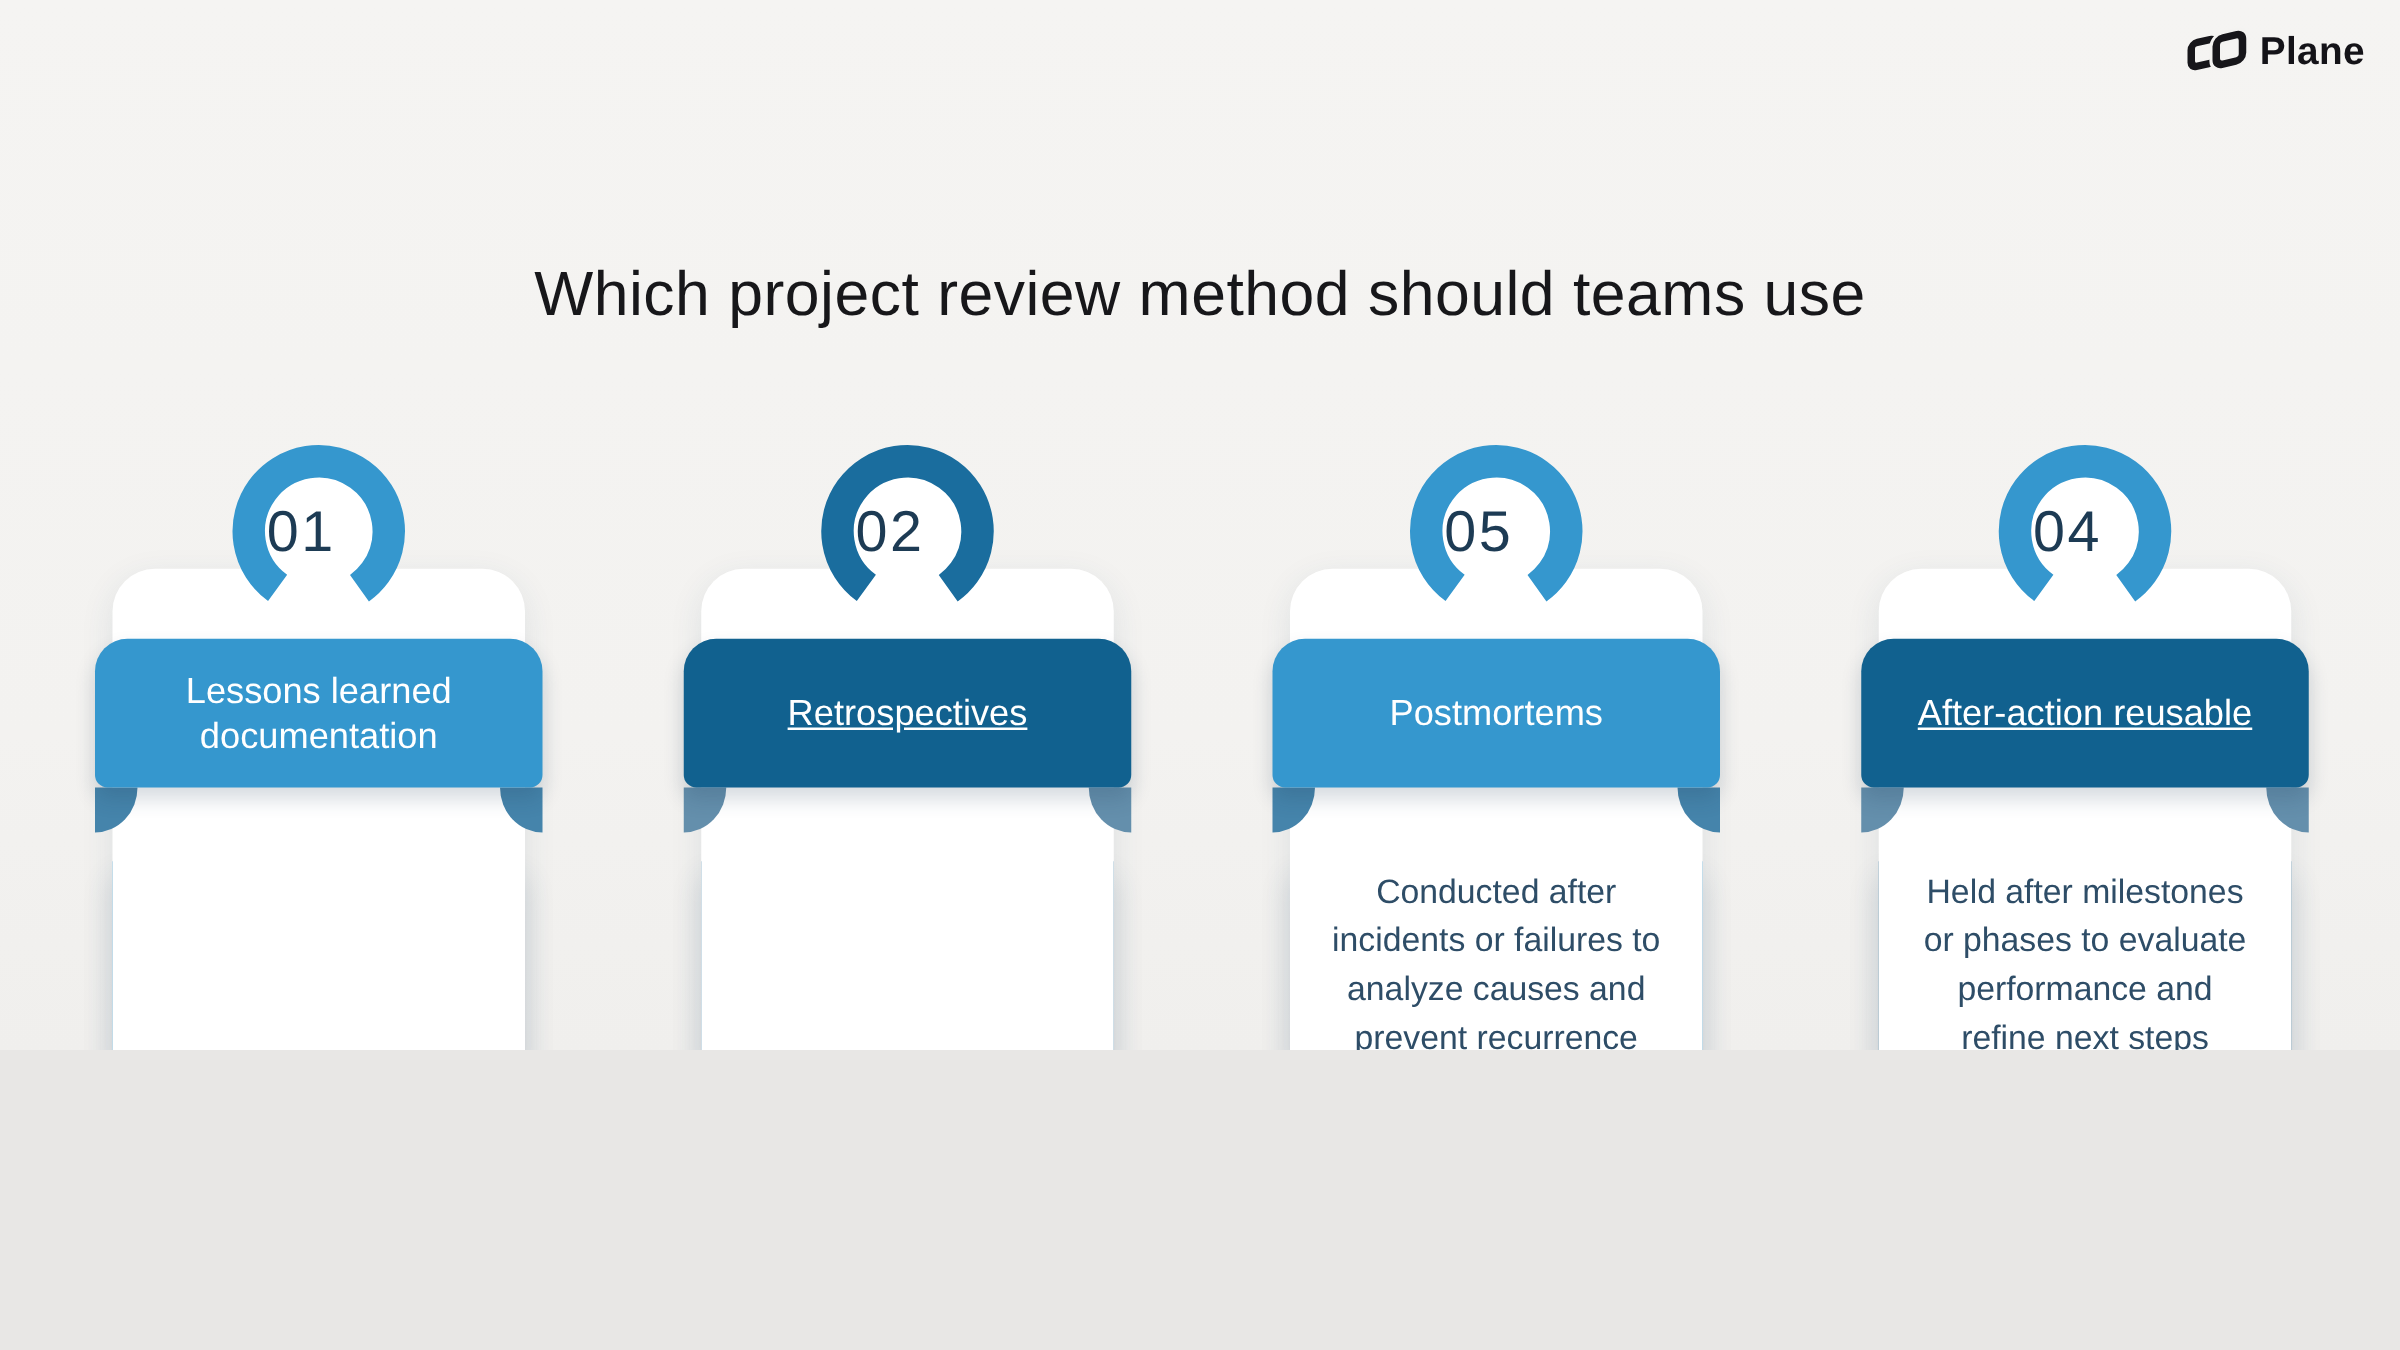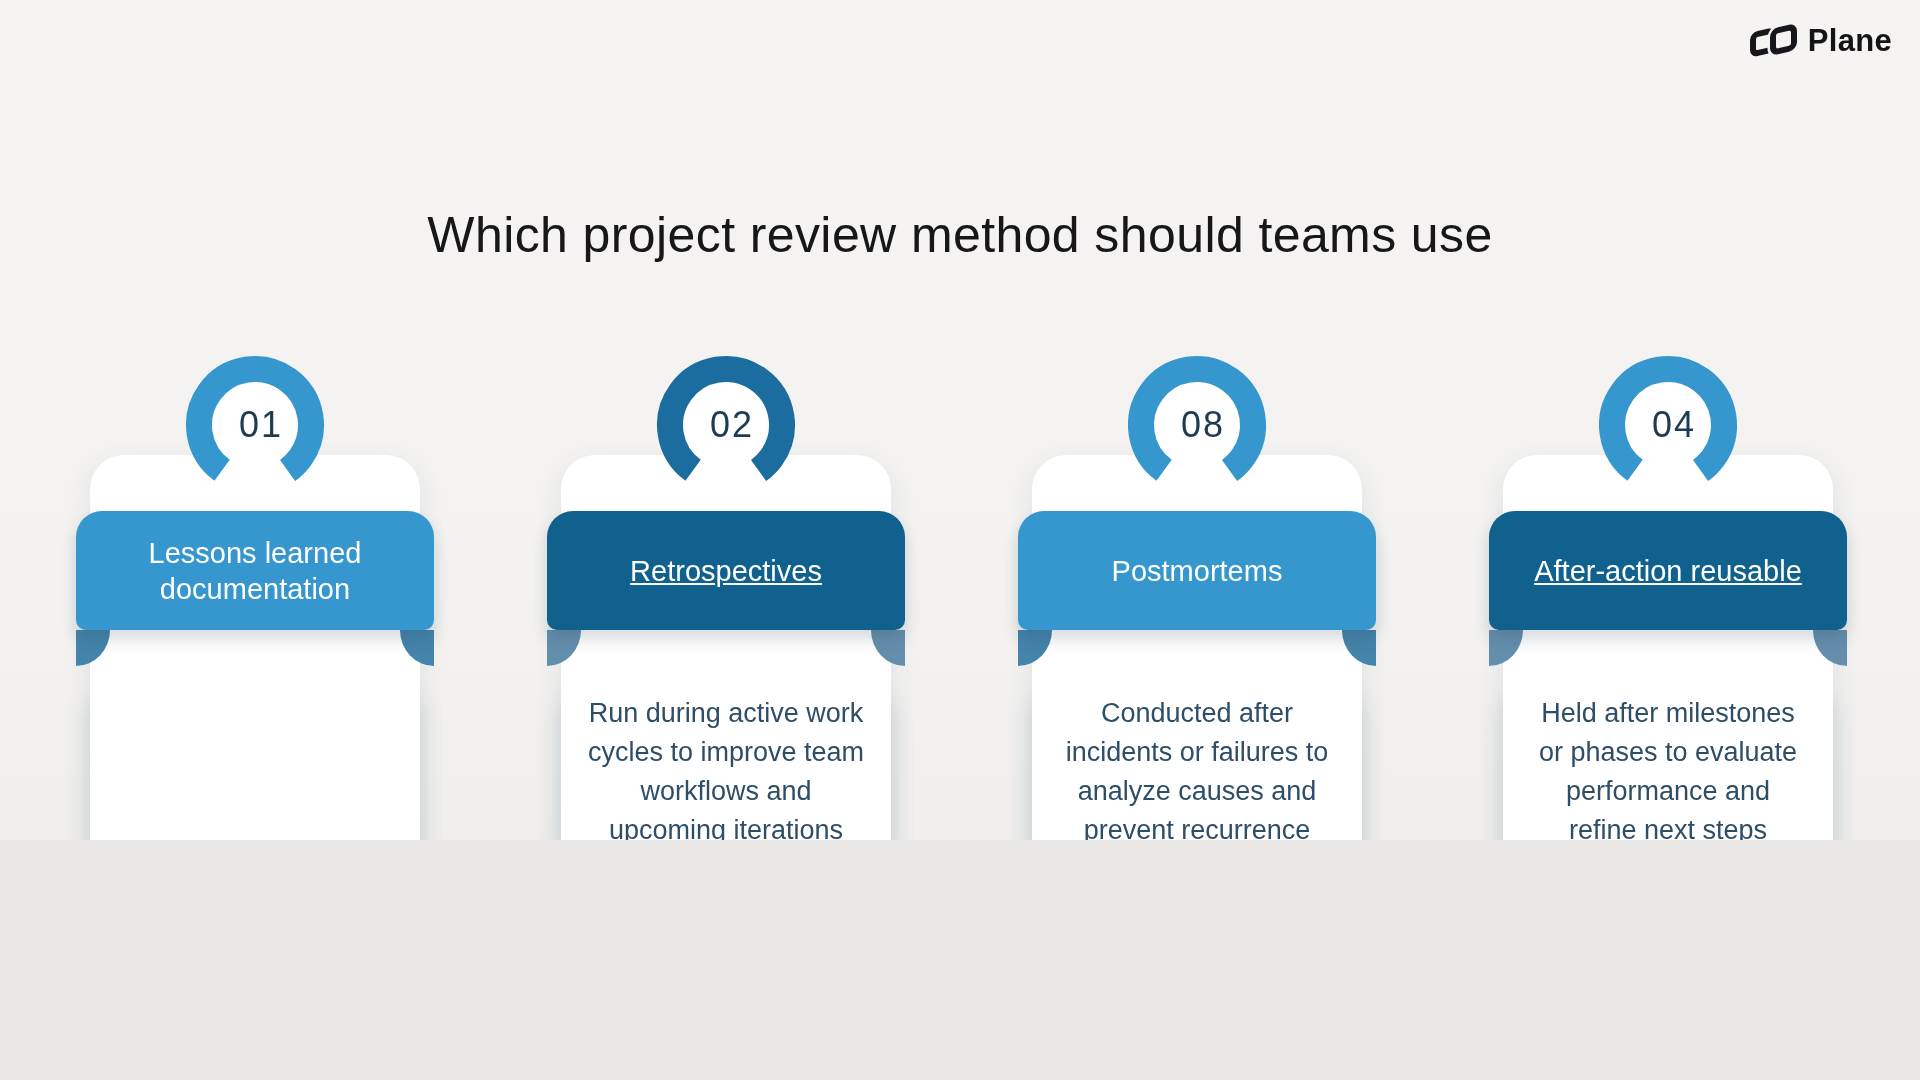--- a/index.html
+++ b/index.html
@@ -51,23 +51,23 @@
   .card-desc {
     position:absolute; left:14px; top:281px; width:330px; height:262px;
     z-index:2; box-sizing:border-box; padding:22px 4px 0;
     display:flex; align-items:center; justify-content:center;
     text-align:center; font-size:27px; line-height:39px;
     color:#2e4d67; white-space:pre-line;
   }
 
   .step-ring { position:absolute; left:103px; top:0; width:152px; height:152px; z-index:4; }
   .step-number {
-    position:absolute; left:109px; top:0; width:152px; height:152px; z-index:5;
+    position:absolute; left:89px; top:0; width:152px; height:152px; z-index:5;
     display:flex; align-items:center; justify-content:center;
-    font-size:36px; font-weight:500; letter-spacing:2px; color:#1d3b54;
+    font-size:46px; font-weight:500; letter-spacing:2px; color:#1d3b54;
   }
 
   
   .accent-light .card-header, .accent-light .card-base { background:#3597ce; }
   .accent-light .ribbon-fold { background:#4584ab; }
   .accent-dark  .card-header, .accent-dark  .card-base { background:#11618f;text-decoration:underline; }
   .accent-dark  .ribbon-fold { background:#648fac; }
   .ring-light .ring-arc { stroke:#3597ce; }
   .ring-dark  .ring-arc { stroke:#1a6d9e; }
 </style>
@@ -102,24 +102,20 @@
     </svg>
     <div class="step-number">01</div>
   </div>
 
   <div class="card card-2 accent-dark ring-dark">
     <div class="card-base"></div>
     <div class="card-body"></div>
     <div class="ribbon-fold fold-left"></div>
     <div class="ribbon-fold fold-right"></div>
     <div class="card-header">Retrospectives</div>
-    <div class="card-desc">Run during active work
-cycles to improve team
-workflows and
-upcoming iterations</div>
     <svg class="step-ring" viewBox="0 0 152 152" aria-hidden="true">
       <circle cx="76" cy="76" r="44" fill="#ffffff"></circle>
       <circle class="ring-arc" cx="76" cy="76" r="56" fill="none" stroke-width="26" stroke-dasharray="281.5 70.4" transform="rotate(126 76 76)"></circle>
     </svg>
     <div class="step-number">02</div>
   </div>
 
   <div class="card card-3 accent-light ring-light">
     <div class="card-base"></div>
     <div class="card-body"></div>
@@ -127,21 +123,21 @@
     <div class="ribbon-fold fold-right"></div>
     <div class="card-header">Postmortems</div>
     <div class="card-desc">Conducted after
 incidents or failures to
 analyze causes and
 prevent recurrence</div>
     <svg class="step-ring" viewBox="0 0 152 152" aria-hidden="true">
       <circle cx="76" cy="76" r="44" fill="#ffffff"></circle>
       <circle class="ring-arc" cx="76" cy="76" r="56" fill="none" stroke-width="26" stroke-dasharray="281.5 70.4" transform="rotate(126 76 76)"></circle>
     </svg>
-    <div class="step-number">08</div>
+    <div class="step-number">05</div>
   </div>
 
   <div class="card card-4 accent-dark ring-light">
     <div class="card-base"></div>
     <div class="card-body"></div>
     <div class="ribbon-fold fold-left"></div>
     <div class="ribbon-fold fold-right"></div>
     <div class="card-header">After-action reusable</div>
     <div class="card-desc">Held after milestones
 or phases to evaluate

